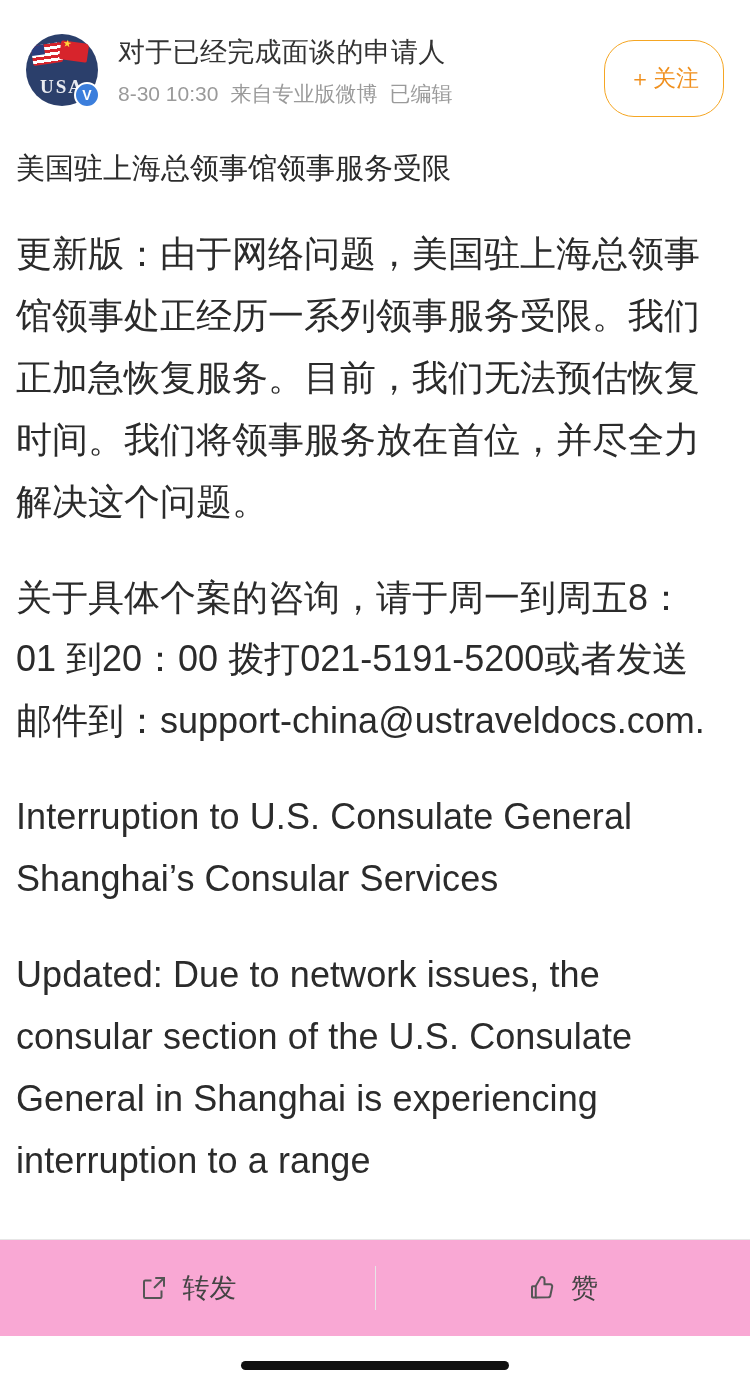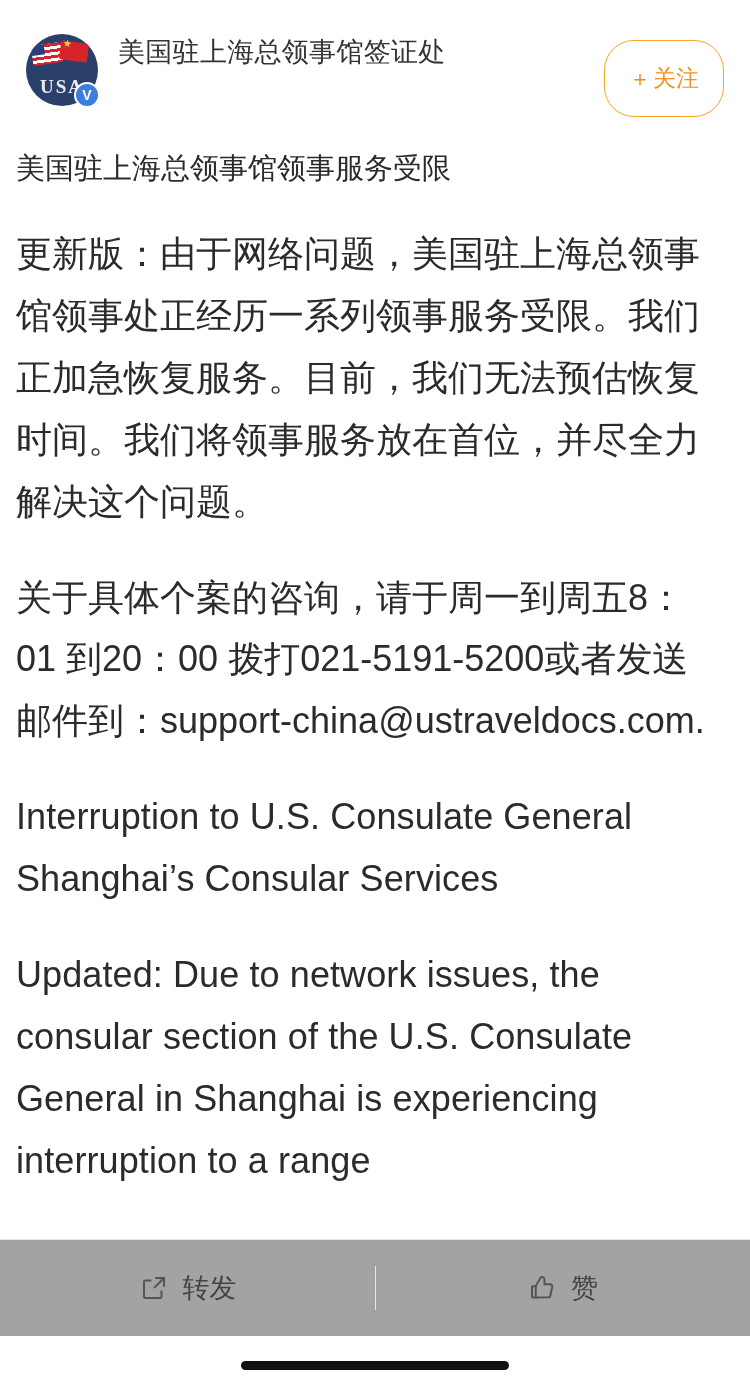--- a/index.html
+++ b/index.html
@@ -163,21 +163,21 @@
   .divider {
     height: 1px;
     background: #e6e6e6;
     width: 100%;
   }
   .action-bar {
     flex: 0 0 auto;
     height: 96px;
     display: flex;
     align-items: center;
-    background: #a3a3a3;
+    background: #f9a8d4;
   }
   .action {
     flex: 1 1 0;
     display: flex;
     align-items: center;
     justify-content: center;
     gap: 14px;
     font-size: 27px;
     color: #444;
     height: 100%;
@@ -217,21 +217,26 @@
     <div class="avatar-wrap">
       <div class="avatar">
         <span class="flag-us"></span>
         <span class="flag-cn"></span>
         <span class="usa-band">USA</span>
       </div>
       <span class="verified">V</span>
     </div>
 
     <div class="meta">
-      <div class="username">美国驻上海总领事馆签证处</div>
+      <div class="username">对于已经完成面谈的申请人</div>
+      <div class="submeta">
+        <span>8-30 10:30</span>
+        <span class="src">来自专业版微博</span>
+        <span>已编辑</span>
+      </div>
     </div>
 
     <button class="follow-btn">
       <span class="plus">＋</span><span>关注</span>
     </button>
   </div>
 
   <div class="post-body">
     <div class="post-title">美国驻上海总领事馆领事服务受限</div>
     <p class="para">更新版：由于网络问题，美国驻上海总领事馆领事处正经历一系列领事服务受限。我们正加急恢复服务。目前，我们无法预估恢复时间。我们将领事服务放在首位，并尽全力解决这个问题。</p>

